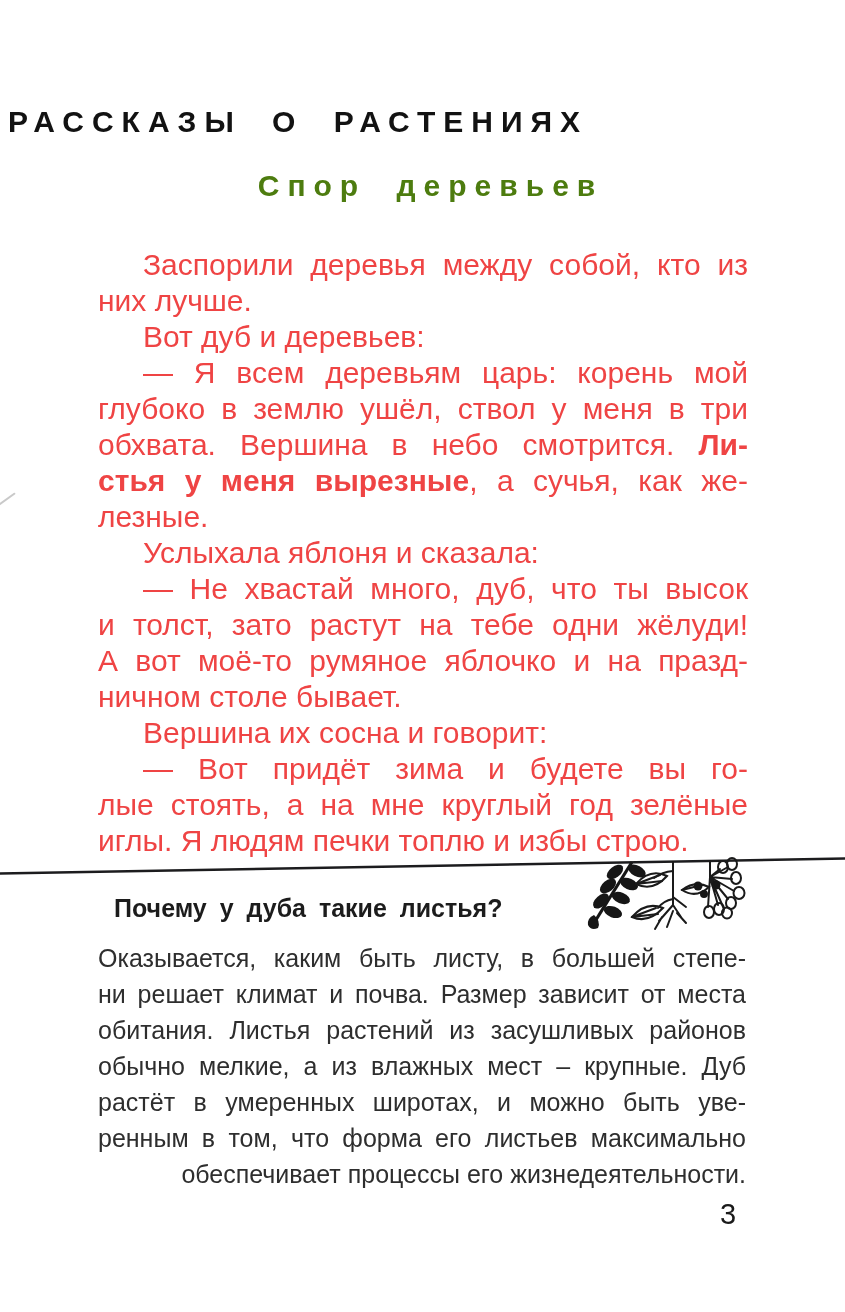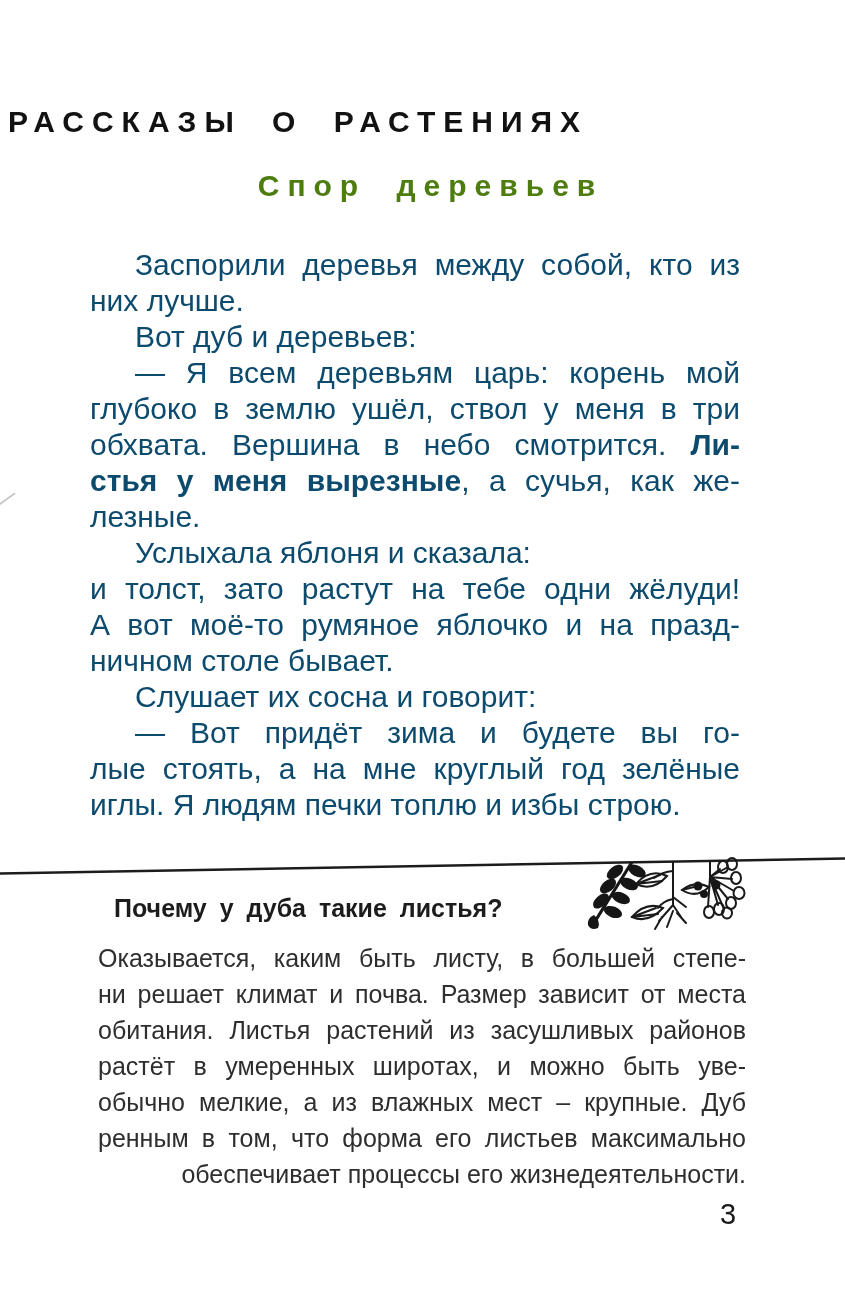--- a/index.html
+++ b/index.html
@@ -14,22 +14,22 @@
     text-align:left;font-size:30px;font-weight:700;line-height:40px;
     letter-spacing:8px;word-spacing:14px;color:#121212;
   }
   .story-title{
     position:absolute;top:166px;left:8px;width:845px;margin:0;
     text-align:center;font-size:30px;font-weight:700;line-height:40px;
     letter-spacing:8px;word-spacing:14px;color:#4d7c0f;
   }
   
   .story{
-    position:absolute;left:90px;top:247px;width:650px;
-    font-size:30px;color:#0c4a6e;
+    position:absolute;left:98px;top:247px;width:650px;
+    font-size:30px;color:#ef4444;
   }
   .ln{line-height:36px;text-align:left;}
   .ln.ind{padding-left:45px;}
   .just{text-align:justify;text-align-last:justify;}
   .b{font-weight:700;}
   
   .divider{position:absolute;left:0;top:848px;width:845px;height:30px;}
   
   .plant{position:absolute;left:570px;top:855px;width:178px;height:80px;}
   
@@ -60,24 +60,25 @@
   <div class="story">
       <div class="ln just ind"><span>Заспорили деревья между собой, кто из</span></div>
       <div class="ln"><span>них лучше.</span></div>
       <div class="ln ind"><span>Вот дуб и деревьев:</span></div>
       <div class="ln just ind"><span>— Я всем деревьям царь: корень мой</span></div>
       <div class="ln just"><span>глубоко в землю ушёл, ствол у меня в три</span></div>
       <div class="ln just"><span>обхвата. Вершина в небо смотрится. </span><span class="b">Ли-</span></div>
       <div class="ln just"><span class="b">стья у меня вырезные</span><span>, а сучья, как же-</span></div>
       <div class="ln"><span>лезные.</span></div>
       <div class="ln ind"><span>Услыхала яблоня и сказала:</span></div>
+      <div class="ln just ind"><span>— Не хвастай много, дуб, что ты высок</span></div>
       <div class="ln just"><span>и толст, зато растут на тебе одни жёлуди!</span></div>
       <div class="ln just"><span>А вот моё-то румяное яблочко и на празд-</span></div>
       <div class="ln"><span>ничном столе бывает.</span></div>
-      <div class="ln ind"><span>Слушает их сосна и говорит:</span></div>
+      <div class="ln ind"><span>Вершина их сосна и говорит:</span></div>
       <div class="ln just ind"><span>— Вот придёт зима и будете вы го-</span></div>
       <div class="ln just"><span>лые стоять, а на мне круглый год зелёные</span></div>
       <div class="ln"><span>иглы. Я людям печки топлю и избы строю.</span></div>
     </div>
 
   <svg class="divider" viewBox="0 0 845 30" preserveAspectRatio="none">
     <line x1="0" y1="25.5" x2="845" y2="10.5" stroke="#1c1c1e" stroke-width="2.4"></line>
   </svg>
 
   <svg class="plant" viewBox="0 0 178 80">
@@ -123,21 +124,21 @@
     </g>
     <circle cx="146" cy="30" r="4.5" fill="#161616"></circle>
   </svg>
 
   <div class="note">
     <h3 class="note-heading">Почему у дуба такие листья?</h3>
     <div class="note-body">
         <div class="nln just">Оказывается, каким быть листу, в большей степе-</div>
         <div class="nln just">ни решает климат и почва. Размер зависит от места</div>
         <div class="nln just">обитания. Листья растений из засушливых районов</div>
+        <div class="nln just">обычно мелкие, а из влажных мест – крупные. Дуб</div>
         <div class="nln just">растёт в умеренных широтах, и можно быть уве-</div>
-        <div class="nln just">обычно мелкие, а из влажных мест – крупные. Дуб</div>
         <div class="nln just">ренным в том, что форма его листьев максимально</div>
         <div class="nln">обеспечивает процессы его жизнедеятельности.</div>
       </div>
   </div>
 
   <div class="pageno">3</div>
 </div>
 
 </body></html>

